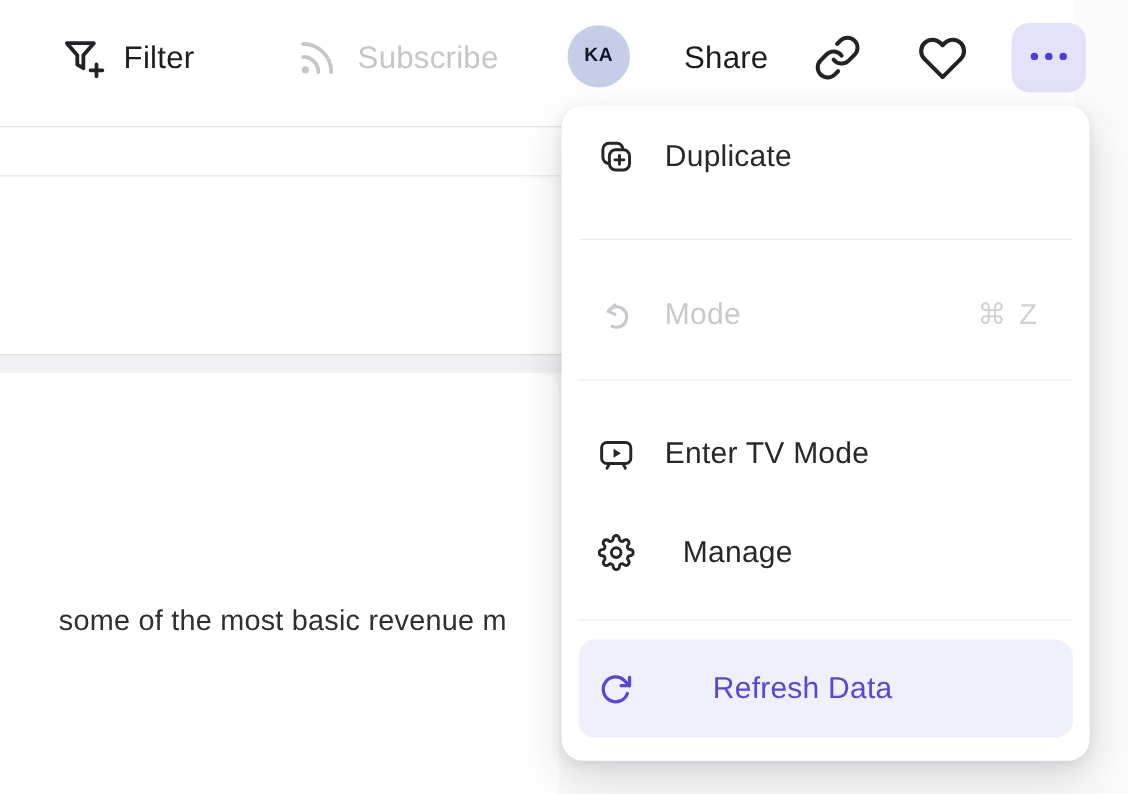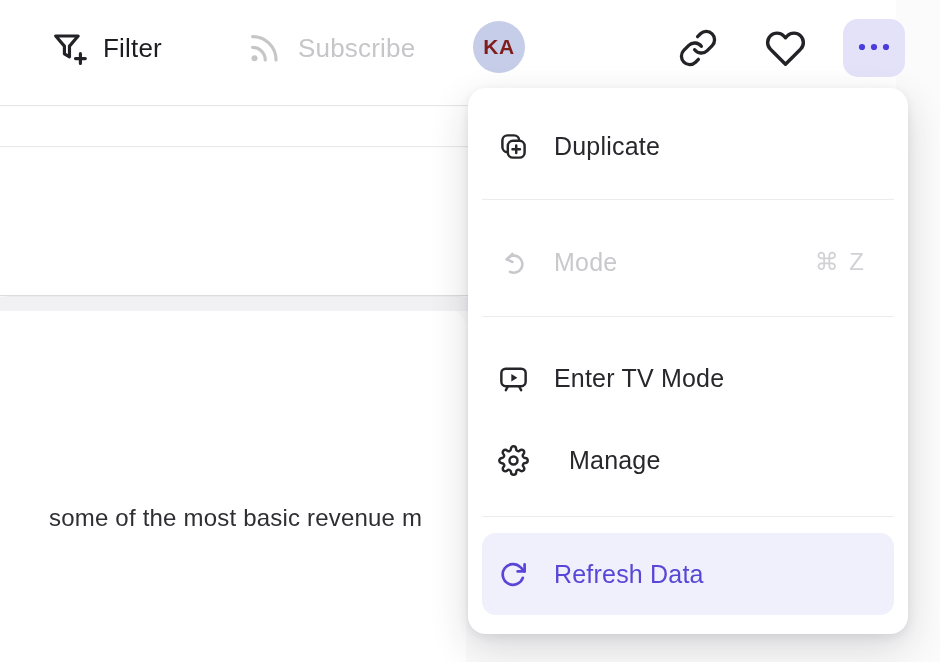--- a/index.html
+++ b/index.html
@@ -26,21 +26,21 @@
     background:none;border:none;cursor:pointer;height:60px;top:18px;
     font-family:inherit;
   }
   .tb-label{font-size:26px;font-weight:500;color:#1d1d21;letter-spacing:.2px;}
   .tb-btn.disabled .tb-label{color:#c6c6c9;}
   .tb-btn svg{display:block;}
   .icon-stroke{fill:none;stroke:#232327;stroke-width:2;stroke-linecap:round;stroke-linejoin:round;}
   .icon-stroke-gray{fill:none;stroke:#c6c6c9;stroke-width:2;stroke-linecap:round;stroke-linejoin:round;}
   .avatar{
     position:absolute;left:473px;top:21px;width:52px;height:52px;border-radius:50%;
-    background:var(--avatar-bg);color:#7f1d1d;font-size:21px;font-weight:600;
+    background:var(--avatar-bg);color:#0f172a;font-size:16px;font-weight:600;
     display:flex;align-items:center;justify-content:center;letter-spacing:.5px;cursor:pointer;border:none;
   }
   .more-btn{
     position:absolute;left:843px;top:19px;width:62px;height:58px;border-radius:15px;
     background:var(--more-button-bg);border:none;cursor:pointer;
     display:flex;align-items:center;justify-content:center;
   }
   
   .band{position:absolute;top:107px;left:0;width:468px;height:40px;background:#fff;border-bottom:1px solid #eaeaec;}
   .card1{
@@ -70,21 +70,21 @@
   .mi svg{display:block;flex:0 0 auto;}
   .mi-label{font-size:25px;font-weight:500;color:#28282c;letter-spacing:.2px;}
   .mi.disabled{cursor:default;}
   .mi.disabled .mi-label{color:var(--disabled-gray);}
   .mi-shortcut{margin-left:auto;margin-right:42px;font-size:24px;color:#d2d2d6;letter-spacing:2px;}
   .divider{position:absolute;left:14px;right:14px;height:1px;background:#ececee;}
   .mi.highlight{
     left:14px;width:412px;height:82px;border-radius:14px;background:var(--accent-light);
     padding-left:16px;
   }
-  .mi.highlight .mi-label{color:var(--accent-purple);}
+  .mi.highlight .mi-label{color:var(--accent-purple);margin-left:40px;}
   .icon-stroke-purple{fill:none;stroke:var(--accent-purple);stroke-width:2.1;stroke-linecap:round;stroke-linejoin:round;}
   .icon-stroke-disabled{fill:none;stroke:var(--disabled-gray);stroke-width:2;stroke-linecap:round;stroke-linejoin:round;}
   .mi-icon-stroke{fill:none;stroke:#26262a;stroke-width:1.9;stroke-linecap:round;stroke-linejoin:round;}
 </style>
 </head>
 <body>
 
 <div class="page">
 
   <div class="toolbar">
@@ -105,20 +105,23 @@
           <path class="icon-stroke-gray" d="M4.8 11.6a8 8 0 0 1 8 8"></path>
           <path class="icon-stroke-gray" d="M4.8 4.8a14.8 14.8 0 0 1 14.8 14.8"></path>
           <circle cx="6" cy="18.4" r="1.9" fill="#c6c6c9"></circle>
         </svg>
       </span>
       <span class="tb-label">Subscribe</span>
     </button>
 
     <button class="avatar">KA</button>
 
+    <button class="tb-btn" style="left:570px;">
+      <span class="tb-label">Share</span>
+    </button>
 
     <button class="tb-btn" style="left:678px;">
       <span>
         <svg width="40" height="40" viewBox="0 0 24 24">
           <path class="icon-stroke" d="M10 13a5 5 0 0 0 7.54.54l3-3a5 5 0 0 0-7.07-7.07l-1.72 1.71"></path>
           <path class="icon-stroke" d="M14 11a5 5 0 0 0-7.54-.54l-3 3a5 5 0 0 0 7.07 7.07l1.71-1.71"></path>
         </svg>
       </span>
     </button>
 
@@ -143,21 +146,21 @@
 
   <div class="band"></div>
   <div class="card1"></div>
   <div class="gap-band"></div>
   <div class="card2">
     <div class="body-text">some of the most basic revenue m</div>
   </div>
 
   <div class="dropdown">
 
-    <button class="mi" style="top:22px;text-align:center;">
+    <button class="mi" style="top:6px;text-align:center;">
       <span>
         <svg width="31" height="31" viewBox="0 0 24 24">
           <rect class="mi-icon-stroke" x="3.4" y="3.4" width="13" height="13" rx="4"></rect>
           <rect x="7.6" y="7.6" width="13" height="13" rx="4" fill="#fff" stroke="#26262a" stroke-width="1.9"></rect>
           <path class="mi-icon-stroke" d="M14.1 11.2v5.8M11.2 14.1h5.8"></path>
         </svg>
       </span>
       <span class="mi-label">Duplicate</span>
     </button>
 

